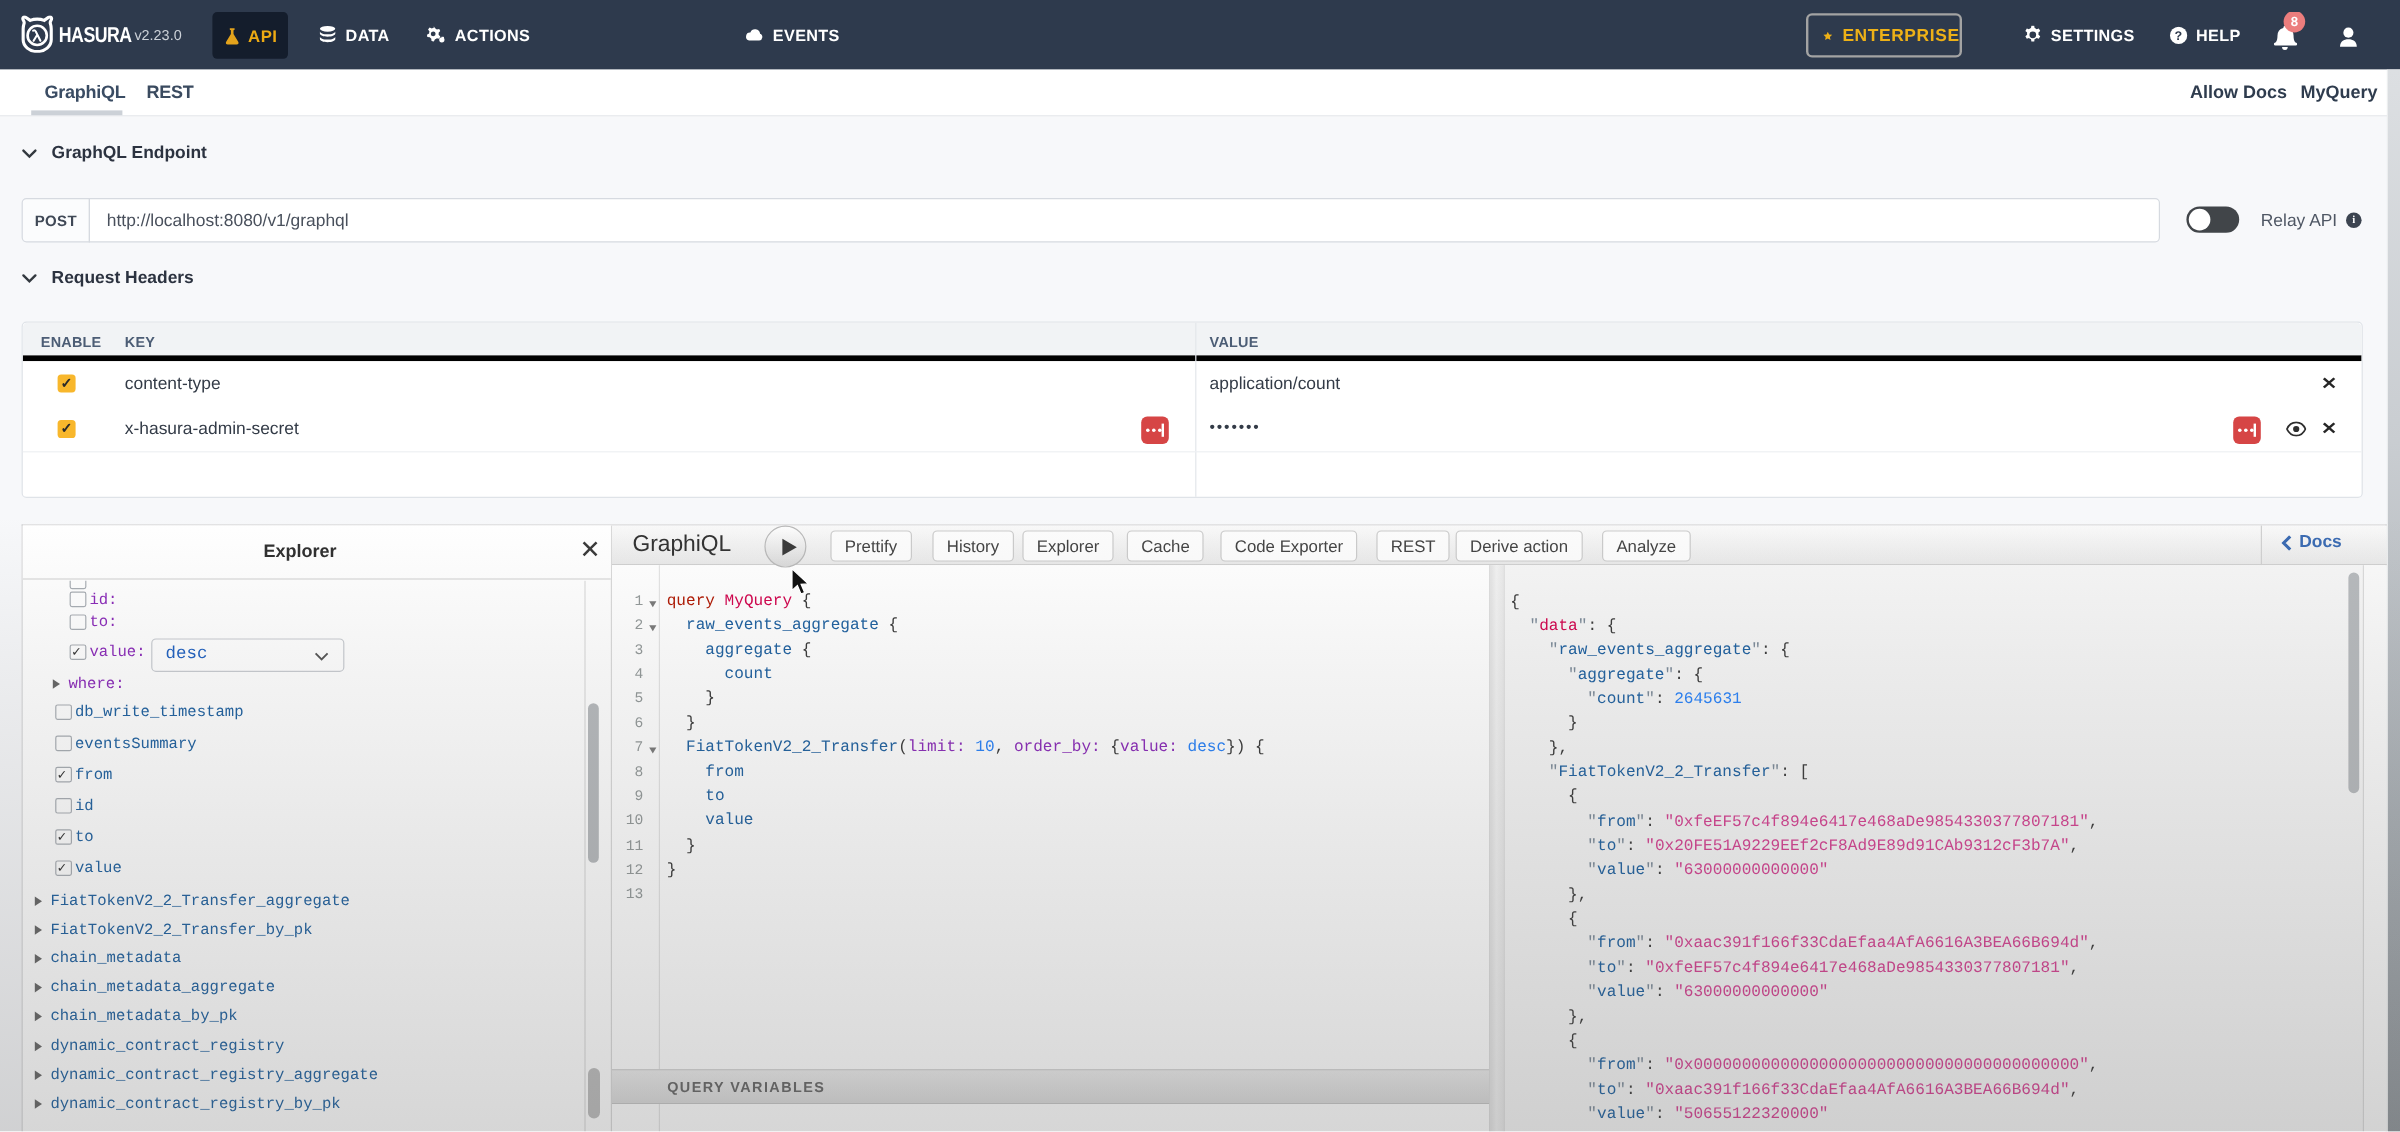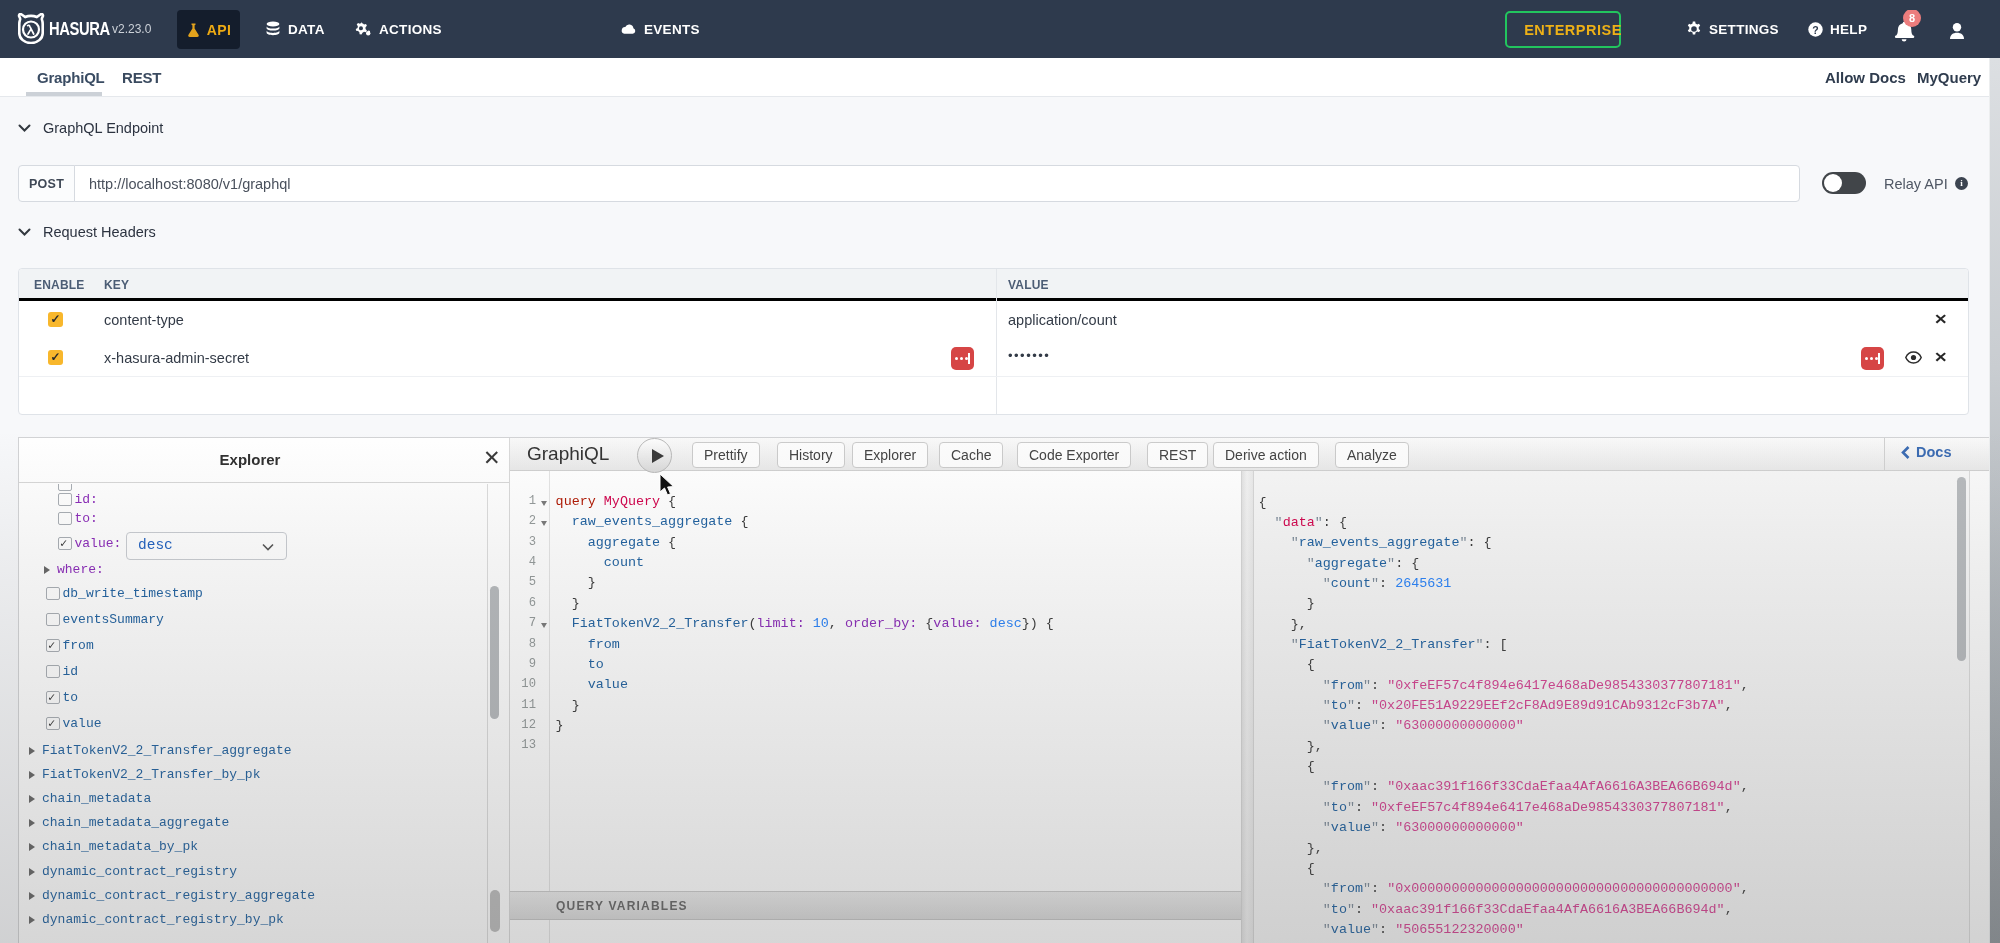--- a/index.html
+++ b/index.html
@@ -8,44 +8,44 @@
 .abs { position:absolute; }
 
 
 #nav { position:absolute; left:0; top:0; width:2000px; height:58px; background:#2e3a4d; }
 .navitem { position:absolute; top:0; height:58px; display:flex; align-items:center; color:#fff; font-size:13.5px; font-weight:bold; letter-spacing:0.3px; }
 .navitem svg { margin-right:7px; }
 #apitab { position:absolute; left:177px; top:10px; width:63px; height:39px; background:#141d2c; border-radius:4px; display:flex; align-items:center; justify-content:center; color:#edaa13; font-size:14px; font-weight:bold; letter-spacing:0.4px; }
 #apitab svg { margin-right:6px; }
 #hasuratxt { position:absolute; left:49px; top:19px; color:#fff; font-size:18px; font-weight:bold; letter-spacing:-0.5px; transform:scaleX(0.82); transform-origin:left; }
 #vertxt { position:absolute; left:112px; top:22px; color:#ccd1d8; font-size:12px; }
-#entbtn { position:absolute; left:1505px; top:11px; width:116px; height:37px; border:2px solid #22c55e; border-radius:5px; display:flex; align-items:center; justify-content:center; color:#eeb117; font-size:14.5px; font-weight:bold; letter-spacing:0.5px;padding-left:12px; }
+#entbtn { position:absolute; left:1505px; top:11px; width:130px; height:37px; border:2px solid #a3a3a3; border-radius:5px; display:flex; align-items:center; justify-content:center; color:#eeb117; font-size:14.5px; font-weight:bold; letter-spacing:0.5px;padding-left:12px; }
 #entbtn svg { margin-right:8px; }
 
 
 #tabs { position:absolute; left:0; top:58px; width:2000px; height:39px; background:#ffffff; border-bottom:1px solid #e5e8ec; }
 .tab { position:absolute; top:0; height:39px; display:flex; align-items:center; font-size:15px; font-weight:bold; color:#3a4c63; letter-spacing:-0.2px; }
 #tabul { position:absolute; left:26px; top:34px; width:76px; height:4px; background:#ccd1d7; }
 .rlink { position:absolute; top:0; height:39px; display:flex; align-items:center; font-size:15px; font-weight:bold; color:#2f3c4e; }
 
 
-.sechead { position:absolute; display:flex; align-items:center; color:#2c3340; font-size:14.5px; font-weight:normal; }
+.sechead { position:absolute; display:flex; align-items:center; color:#2c3340; font-size:14.5px; font-weight:bold; }
 .sechead svg { margin-right:12px; }
 
 
 #postbtn { position:absolute; left:18px; top:165px; width:57px; height:37px; background:#fbfcfd; border:1px solid #d6dae0; border-radius:4px 0 0 4px; display:flex; align-items:center; justify-content:center; font-size:12.5px; font-weight:bold; color:#3f4856; letter-spacing:0.3px; }
 #urlinput { position:absolute; left:74px; top:165px; width:1726px; height:37px; background:#fff; border:1px solid #d6dae0; border-radius:0 4px 4px 0; display:flex; align-items:center; padding-left:14px; font-size:14.5px; color:#49505c; }
 #toggle { position:absolute; left:1822px; top:172px; width:44px; height:22px; background:#414549; border-radius:11px; }
 #toggle .knob { position:absolute; left:2px; top:2px; width:18px; height:18px; background:#fff; border-radius:50%; }
 #relaytxt { position:absolute; left:1884px; top:176px; font-size:14.5px; color:#4f5764; }
 #infoi { position:absolute; left:1955px; top:177px; width:13px; height:13px; background:#3c4450; border-radius:50%; color:#fff; font-size:9px; font-weight:bold; text-align:center; line-height:13px; font-family:"Liberation Serif",serif; }
 
 
 #htable { position:absolute; left:18px; top:268px; width:1951px; height:147px; background:#fff; border:1px solid #dfe3e8; border-radius:4px; }
-#thead { position:absolute; left:0; top:0; width:1949px; height:32px; background:#f1f3f5; border-bottom:3px solid #000000; border-radius:4px 4px 0 0; }
+#thead { position:absolute; left:0; top:0; width:1949px; height:32px; background:#f1f3f5; border-bottom:5px solid #000000; border-radius:4px 4px 0 0; }
 .thlabel { position:absolute; top:9px; font-size:12px; font-weight:bold; color:#4c5d75; letter-spacing:0.2px; }
 .trow { position:absolute; left:0; width:1949px; height:38px; }
 .vline { position:absolute; top:0; width:1px; background:#e3e6ea; }
 .celltxt { position:absolute; font-size:14.5px; color:#333b47; }
 .ph { color:#6b7887; }
 .ckbx { position:absolute; width:15px; height:15px; background:#f8b72c; border-radius:3px; text-align:center; line-height:15px; font-size:12px; color:#2a2a2a; font-weight:bold; }
 .redic { position:absolute; width:23px; height:23px; background:#d64545; border-radius:5px; }
 .redic i { position:absolute; top:10px; width:3.4px; height:3.4px; border-radius:50%; background:#fff; }
 .redic b { position:absolute; top:6px; right:4px; width:1.8px; height:11px; background:#fff; }
 .xic { position:absolute; font-size:14px; color:#262626; font-weight:bold; transform:scale(1.15,1.0); }

